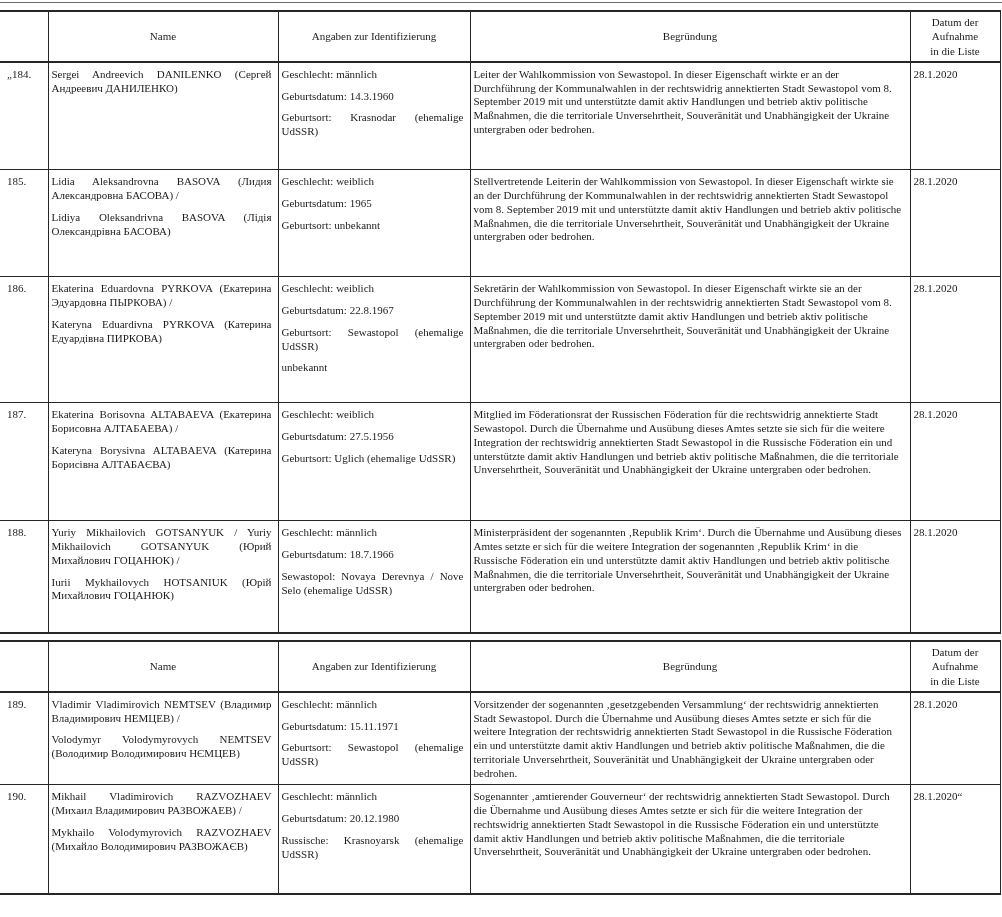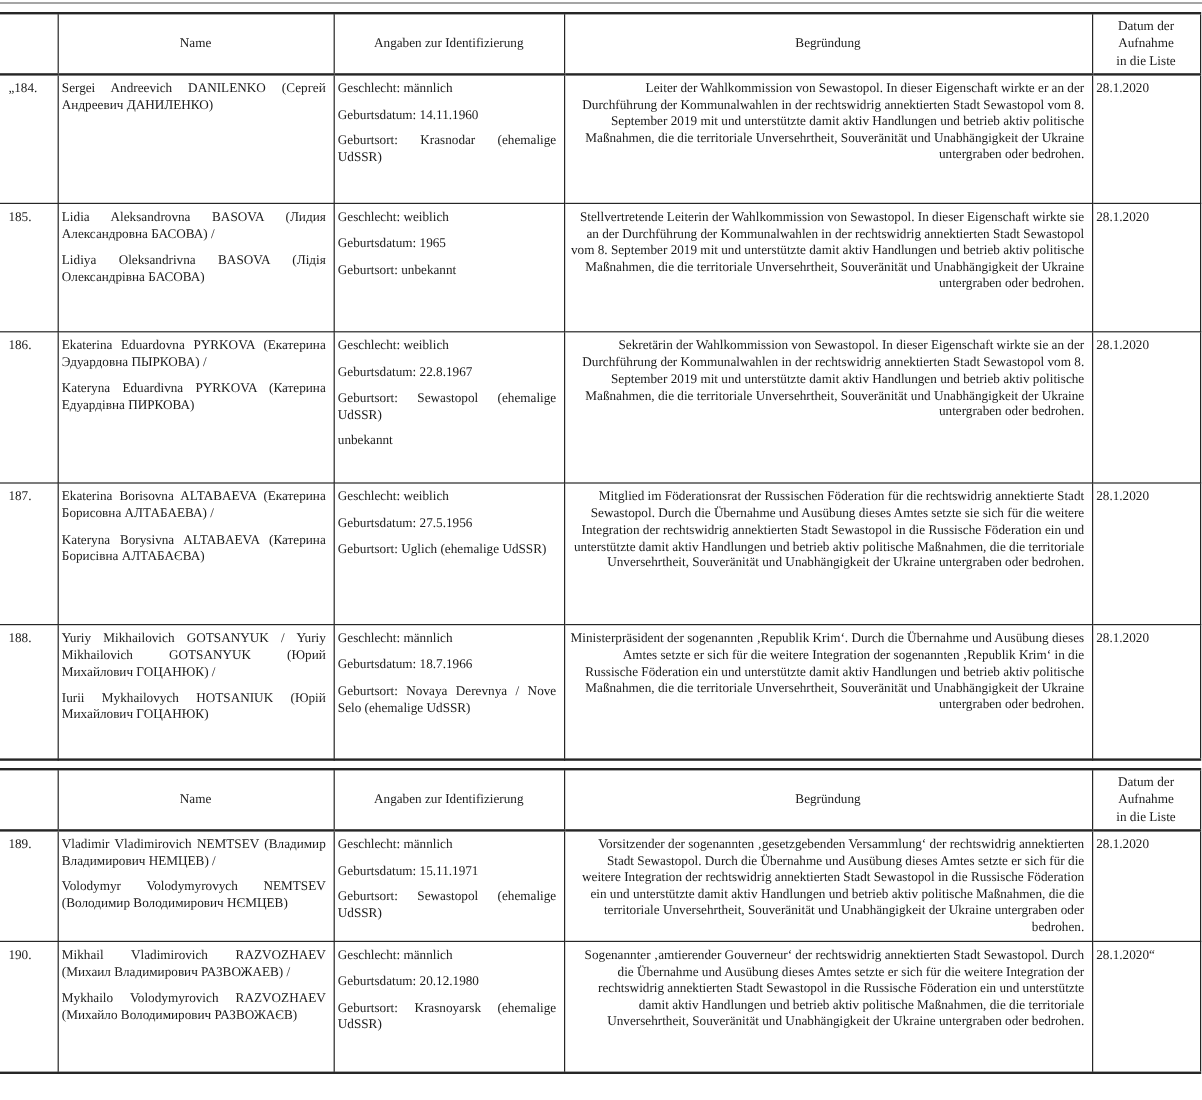--- a/index.html
+++ b/index.html
@@ -42,21 +42,21 @@
   .t2 tr.r189 { height:83px; }
   .t2 tr.r190 { height:109px;margin-top:41px; }
 
   td.num { padding-left:7px; white-space:nowrap; }
   td.name { text-align:justify; }
   td.name p { margin:0 0 8px 0; }
   td.name p:last-child { margin-bottom:0; }
   td.ident { text-align:justify; }
   td.ident p { margin:0 0 8px 0; }
   td.ident p:last-child { margin-bottom:0; }
-  td.why p { margin:0; text-align:right; }
+  td.why p { margin:0; text-align:left; }
   td.date { white-space:nowrap; }
 </style>
 </head>
 <body>
 
 <div class="page">
   <div class="hairline-top"></div>
 
   <table class="sanctions t1">
     <colgroup>
@@ -76,21 +76,21 @@
       </tr>
     </thead>
     <tbody>
       <tr class="r184">
         <td class="num">„184.</td>
         <td class="name">
           <p>Sergei Andreevich DANILENKO (Сергей Андреевич ДАНИЛЕНКО)</p>
         </td>
         <td class="ident">
           <p>Geschlecht: männlich</p>
-          <p>Geburtsdatum: 14.11.1960</p>
+          <p>Geburtsdatum: 14.3.1960</p>
           <p>Geburtsort: Krasnodar (ehemalige UdSSR)</p>
         </td>
         <td class="why">
           <p>Leiter der Wahlkommission von Sewastopol. In dieser Eigenschaft wirkte er an der Durchführung der Kommunalwahlen in der rechtswidrig annektierten Stadt Sewastopol vom 8. September 2019 mit und unterstützte damit aktiv Handlungen und betrieb aktiv politische Maßnahmen, die die territoriale Unversehrtheit, Souveränität und Unabhängigkeit der Ukraine untergraben oder bedrohen.</p>
         </td>
         <td class="date">28.1.2020</td>
       </tr>
       <tr class="r185">
         <td class="num">185.</td>
         <td class="name">
@@ -142,21 +142,21 @@
       </tr>
       <tr class="r188">
         <td class="num">188.</td>
         <td class="name">
           <p>Yuriy Mikhailovich GOTSANYUK / Yuriy Mikhailovich GOTSANYUK (Юрий Михайлович ГОЦАНЮК) /</p>
           <p>Iurii Mykhailovych HOTSANIUK (Юрій Михайлович ГОЦАНЮК)</p>
         </td>
         <td class="ident">
           <p>Geschlecht: männlich</p>
           <p>Geburtsdatum: 18.7.1966</p>
-          <p>Geburtsort: Novaya Derevnya / Nove Selo (ehemalige UdSSR)</p>
+          <p>Sewastopol: Novaya Derevnya / Nove Selo (ehemalige UdSSR)</p>
         </td>
         <td class="why">
           <p>Ministerpräsident der sogenannten ‚Republik Krim‘. Durch die Übernahme und Ausübung dieses Amtes setzte er sich für die weitere Integration der sogenannten ‚Republik Krim‘ in die Russische Föderation ein und unterstützte damit aktiv Handlungen und betrieb aktiv politische Maßnahmen, die die territoriale Unversehrtheit, Souveränität und Unabhängigkeit der Ukraine untergraben oder bedrohen.</p>
         </td>
         <td class="date">28.1.2020</td>
       </tr>
     </tbody>
   </table>
 
   <table class="sanctions t2">
@@ -195,21 +195,21 @@
       </tr>
       <tr class="r190">
         <td class="num">190.</td>
         <td class="name">
           <p>Mikhail Vladimirovich RAZVOZHAEV (Михаил Владимирович РАЗВОЖАЕВ) /</p>
           <p>Mykhailo Volodymyrovich RAZVOZHAEV (Михайло Володимирович РАЗВОЖАЄВ)</p>
         </td>
         <td class="ident">
           <p>Geschlecht: männlich</p>
           <p>Geburtsdatum: 20.12.1980</p>
-          <p>Geburtsort: Krasnoyarsk (ehemalige UdSSR)</p>
+          <p>Russische: Krasnoyarsk (ehemalige UdSSR)</p>
         </td>
         <td class="why">
           <p>Sogenannter ‚amtierender Gouverneur‘ der rechtswidrig annektierten Stadt Sewastopol. Durch die Übernahme und Ausübung dieses Amtes setzte er sich für die weitere Integration der rechtswidrig annektierten Stadt Sewastopol in die Russische Föderation ein und unterstützte damit aktiv Handlungen und betrieb aktiv politische Maßnahmen, die die territoriale Unversehrtheit, Souveränität und Unabhängigkeit der Ukraine untergraben oder bedrohen.</p>
         </td>
         <td class="date">28.1.2020“</td>
       </tr>
     </tbody>
   </table>
 </div>
 

